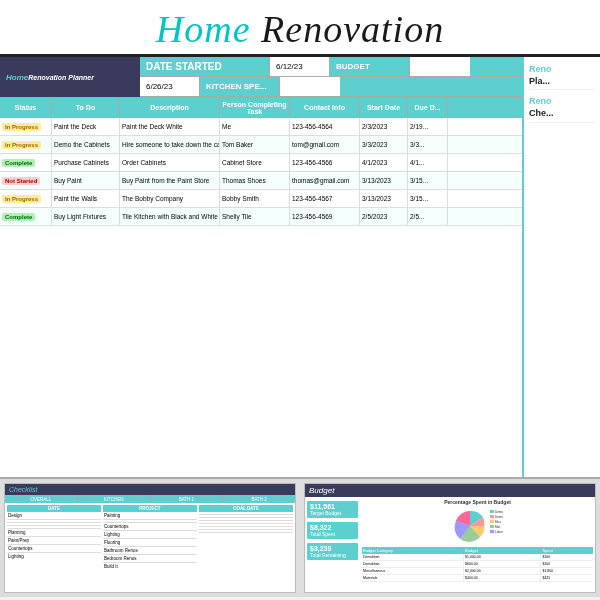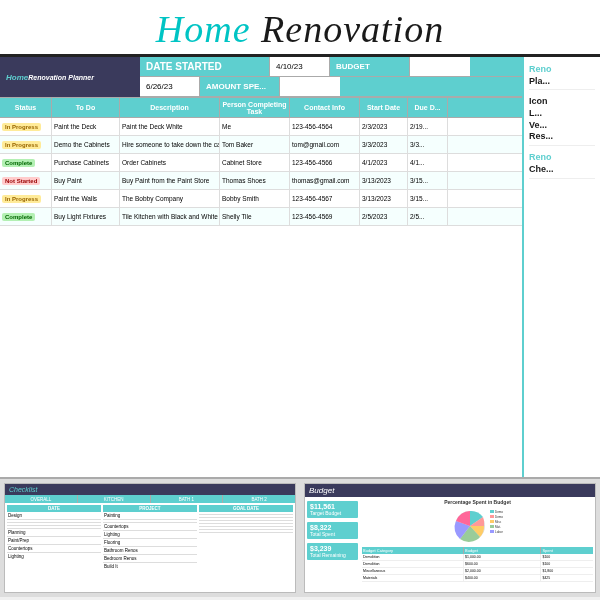--- a/index.html
+++ b/index.html
@@ -226,27 +226,27 @@
   <div class="spreadsheet-area">
 
     <div class="ss-header">
       <div class="ss-header-left">
         <span style="font-size:8px; color:#5ecfcf;">Home<br></span>
           <span style="font-size:7px;">Renovation Planner</span>
       </div>
       <div class="ss-info-rows">
         <div class="ss-info-row">
           <div class="ss-info-label">DATE STARTED</div>
-          <div class="ss-info-value">4/10/23</div>
+          <div class="ss-info-value">6/12/23</div>
           <div class="ss-budget-label">BUDGET</div>
           <div class="ss-budget-value"></div>
         </div>
         <div class="ss-info-row">
           <div class="ss-info-value">6/26/23</div>
-          <div class="ss-budget-label">AMOUNT SPE...</div>
+          <div class="ss-budget-label">KITCHEN SPE...</div>
           <div class="ss-budget-value"></div>
         </div>
       </div>
     </div>
 
     <div class="col-headers">
       <div class="col-header" style="width:52px;">Status</div>
       <div class="col-header" style="width:68px;">To Do</div>
       <div class="col-header" style="width:100px;">Description</div>
       <div class="col-header" style="width:70px;">Person Completing Task</div>
@@ -321,21 +321,20 @@
       <div class="table-cell" style="width:70px;">123-456-4569</div>
       <div class="table-cell" style="width:48px;">2/5/2023</div>
       <div class="table-cell" style="width:40px;">2/5...</div>
     </div>
       </div>
 
   </div>
 
   <div class="right-panel">
     <div class="right-item"><span>Reno</span><br>Pla...</div>
-    <div class="right-item">Icon<br>L...<br>Ve...<br>Res...</div>
     <div class="right-item"><span>Reno</span><br>Che...</div>
   </div>
 
 </div>
 
 <div class="thumbnails-row">
 
   <div class="thumb">
     <div class="thumb-header">
       <span style="color:#5ecfcf;">C</span><span>hecklist</span>

